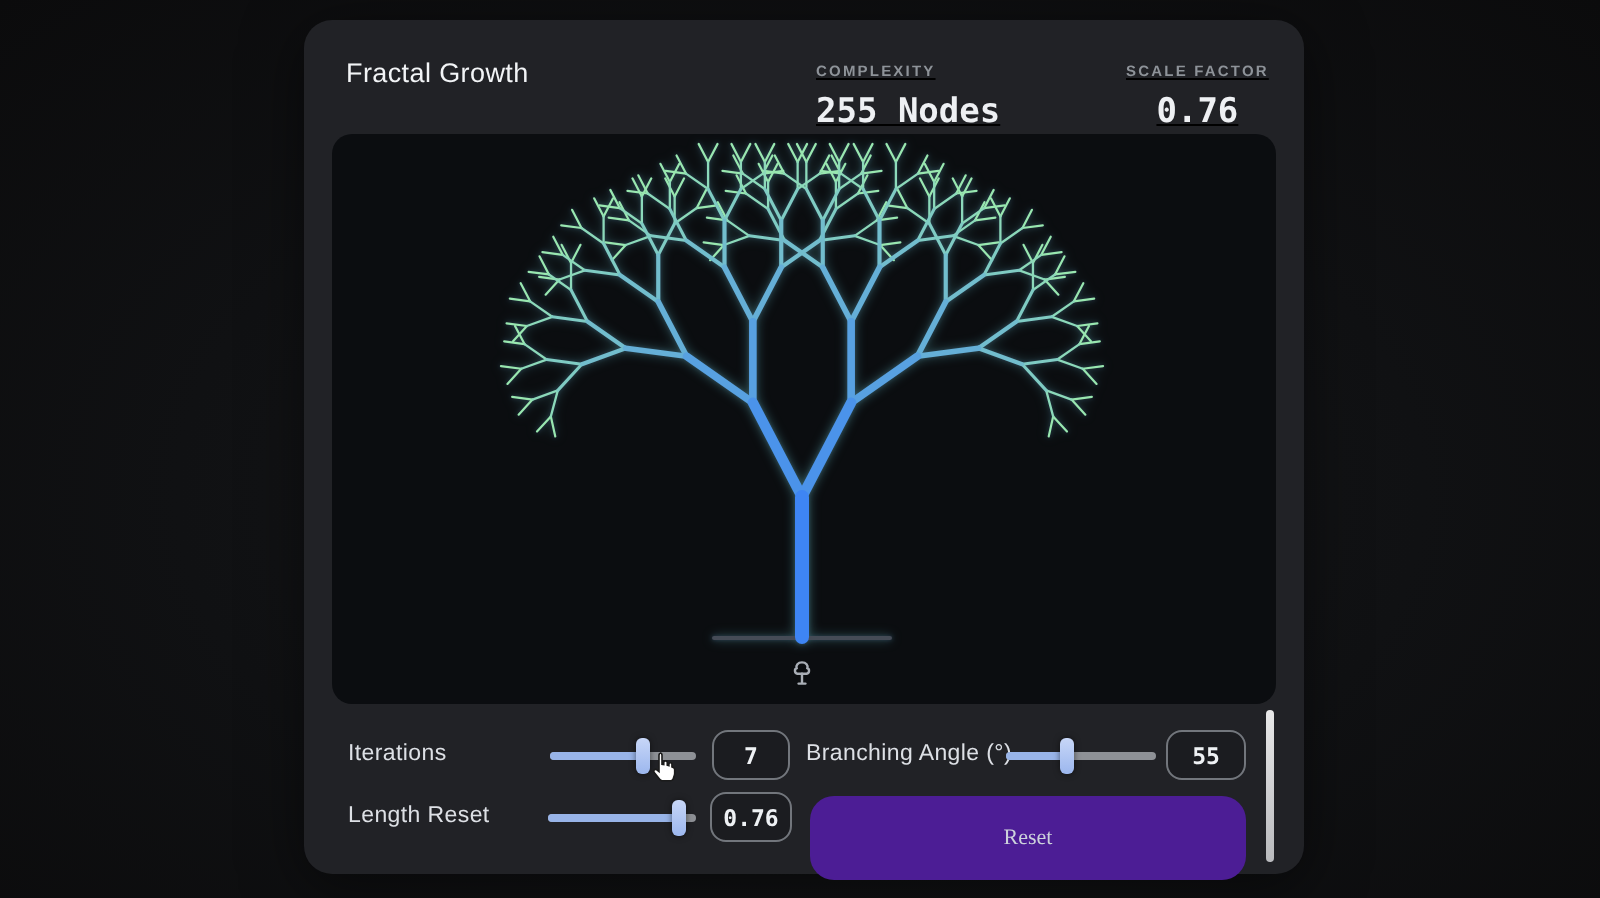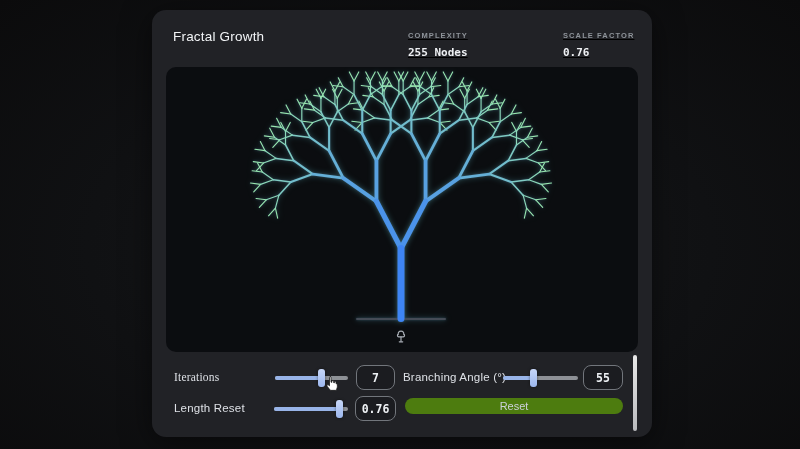--- a/index.html
+++ b/index.html
@@ -19,24 +19,24 @@
   .title {
     position:absolute; left:21px; top:19px;
     color:#f2f4f6; font-size:13.5px; font-weight:500; letter-spacing:.2px;
   }
   .stat-col { position:absolute; top:21px;text-decoration:underline; }
   .stat-col .stat-label {
     color:#8e9399; font-size:7.5px; font-weight:bold; letter-spacing:1.1px;
     text-transform:uppercase; white-space:nowrap;
   }
   .stat-col .stat-value {
-    margin-top:6px; color:#eef0f3; font-size:11px; font-weight:bold;
+    margin-top:6px; color:#eef0f3; font-size:17px; font-weight:bold;
     font-family:"DejaVu Sans Mono", monospace; white-space:nowrap;
   }
-  .stat-c1 { left:256px; } .stat-c2 { left:320px; } .stat-c3 { left:411px; }
+  .stat-c1 { left:256px; } .stat-c2 { left:320px; } .stat-c3 { left:411px;text-align:center; }
   
   .canvas {
     position:absolute; left:14px; top:57px; width:472px; height:285px;
     background:#0b0d10; border-radius:10px; overflow:hidden;
   }
   .tree-svg { position:absolute; left:0; top:0;
     filter:drop-shadow(0 0 3px rgba(110,215,205,.30)) drop-shadow(0 0 1px rgba(120,190,255,.25));
   }
   .tree-icon { position:absolute; left:227px; top:262px; }
   
@@ -55,23 +55,23 @@
     background:linear-gradient(180deg,#c7d6f7 0%, #9cb7ee 100%);
     box-shadow:0 0 3px rgba(0,0,0,.5);
   }
   .value-box {
     position:absolute; height:25px; border:1.5px solid #72767c; border-radius:8px;
     background:rgba(10,12,15,.25);
     color:#eef1f4; font-family:"DejaVu Sans Mono", monospace; font-size:11.5px; font-weight:bold;
     display:flex; align-items:center; justify-content:center;
   }
   .reset-btn {
-    position:absolute; left:253px; top:388px; width:218px; height:16px;
-    background:#4d7c0f; border:none; border-radius:12px;
-    color:#ccd1db; font-family:Liberation Sans, sans-serif; font-size:11px;
+    position:absolute; left:253px; top:388px; width:218px; height:42px;
+    background:#4c1d95; border:none; border-radius:12px;
+    color:#ccd1db; font-family:Liberation Serif, serif; font-size:11px;
     display:flex; align-items:center; justify-content:center; cursor:pointer;
   }
   .scrollbar-thumb {
     position:absolute; left:481px; top:345px; width:4px; height:76px; border-radius:2px;
     background:linear-gradient(180deg,#e8e8e8 0%, #b9babd 100%);
   }
   .cursor { position:absolute; left:324px; top:375px; z-index:50; pointer-events:none; }
 </style>
 </head>
 <body>
@@ -347,21 +347,21 @@
         <line x1="235.00" y1="181.50" x2="259.57" y2="134.31" stroke="rgb(75,147,234)" stroke-width="5.18" stroke-linecap="round"></line>
         <line x1="235.00" y1="251.50" x2="235.00" y2="181.50" stroke="rgb(62,133,244)" stroke-width="7.00" stroke-linecap="round"></line>
       </svg>
     <svg class="tree-icon" width="16" height="16" viewBox="0 0 16 16" fill="none" stroke="#a9aeb6" stroke-width="1.2" stroke-linecap="round">
       <path d="M8 2.2 C5.9 2.2 4.9 3.8 5.3 5.1 C4.1 5.6 4.2 7.6 5.7 7.9 L10.3 7.9 C11.8 7.6 11.9 5.6 10.7 5.1 C11.1 3.8 10.1 2.2 8 2.2 Z"></path>
       <path d="M8 7.9 L8 12.2"></path>
       <path d="M6.3 12.8 L9.7 12.8"></path>
     </svg>
   </div>
 
-  <div class="ctl-label" style="left:22px; top:361px;font-family:Liberation Serif, serif;">Iterations</div>
+  <div class="ctl-label" style="left:22px; top:361px;">Iterations</div>
   <div class="slider" style="left:123px; top:359px; width:73px;">
     <div class="track">
         <div class="fill" style="width: 64%;"></div>
       </div>
     <div class="thumb" style="left: calc(64% - 3.5px);"></div>
   </div>
   <div class="value-box" style="left:204px; top:355px; width:39px;">7</div>
 
   <div class="ctl-label" style="left:251px; top:361px;">Branching Angle (°)</div>
   <div class="slider" style="left:351px; top:359px; width:75px;">

